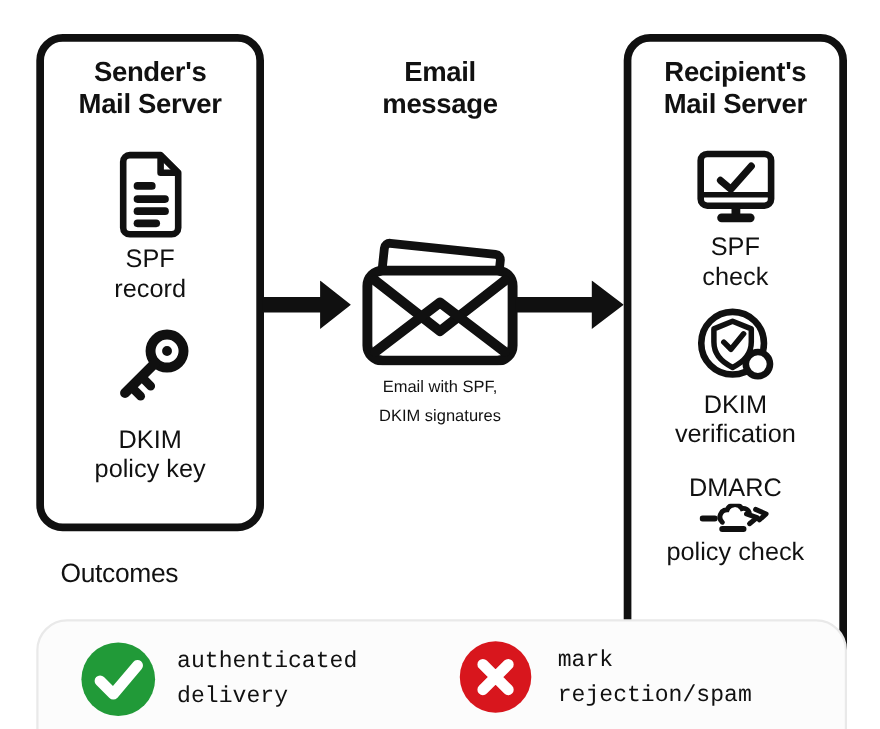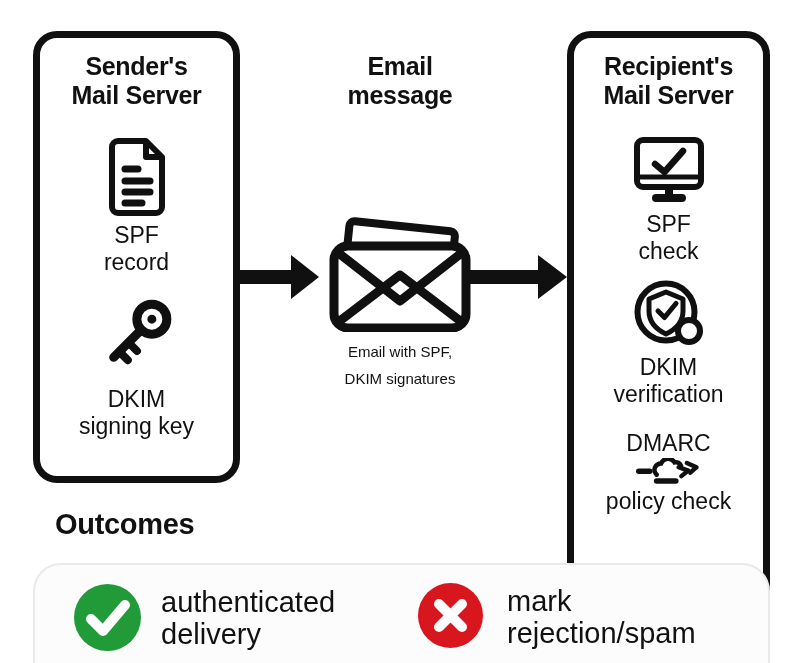--- a/index.html
+++ b/index.html
@@ -18,29 +18,29 @@
   .box-title{font-size:25px;line-height:29px;font-weight:700;letter-spacing:-0.3px;margin-top:14px;}
   .item-label{font-size:23px;line-height:27px;font-weight:400;text-align:center;}
   
   .email-col{left:280px;top:0;width:240px;display:flex;flex-direction:column;align-items:center;text-align:center;}
   .email-title{font-size:25px;line-height:29px;font-weight:700;letter-spacing:-0.3px;margin-top:52px;}
   .email-caption{font-size:15px;line-height:27px;margin-top:6px;}
   .envelope-wrap{margin-top:104px;}
   
   .arrow{fill:#101010;}
   
-  .outcomes-heading{left:55px;top:508px;font-size:29px;font-weight:700;letter-spacing:-0.3px;}
+  .outcomes-heading{left:55px;top:508px;font-size:24px;font-weight:400;letter-spacing:-0.3px;}
   .outcome-panel{
     left:33px;top:563px;width:737px;height:130px;box-sizing:border-box;
     background:#fcfcfc;border:2px solid #e9e9e9;border-radius:28px;
   }
   .badge{border-radius:50%;display:flex;align-items:center;justify-content:center;}
   .badge-green{left:74px;top:584px;width:67px;height:67px;background:#219a38;}
   .badge-red{left:418px;top:583px;width:65px;height:65px;background:#d8161d;}
-  .outcome-label{font-size:29px;line-height:32px;font-weight:400;}
+  .outcome-label{font-size:21px;line-height:32px;font-weight:400;font-family:Liberation Mono, monospace;}
   .outcome-label-1{left:161px;top:586px;}
   .outcome-label-2{left:507px;top:585px;}
   .icon-svg{display:block;}
 </style>
 </head>
 <body>
 
 <div id="stage">
 
   <div class="abs server-box sender-box">
@@ -68,21 +68,21 @@
           <circle cx="67" cy="46" r="15" stroke-width="9"></circle>
           <circle cx="67" cy="46" r="4.5" fill="#101010" stroke="none"></circle>
           <path d="M52 46 H13" stroke-width="9" stroke-linecap="round"></path>
           <path d="M21 46 V58" stroke-width="8" stroke-linecap="round"></path>
           <path d="M34 46 V58" stroke-width="8" stroke-linecap="round"></path>
         </g>
       </svg>
     </span>
     <div class="item-label" style="margin-top:6px;">
       <div>DKIM</div>
-      <div>signing key</div>
+      <div>policy key</div>
     </div>
   </div>
 
   <svg class="abs" style="left:239px;top:255px;" width="80" height="44">
     <polygon class="arrow" points="0,15 52,15 52,0 80,22 52,44 52,29 0,29"></polygon>
   </svg>
 
   <div class="abs email-col">
     <div class="email-title">
       <div>Email</div>

